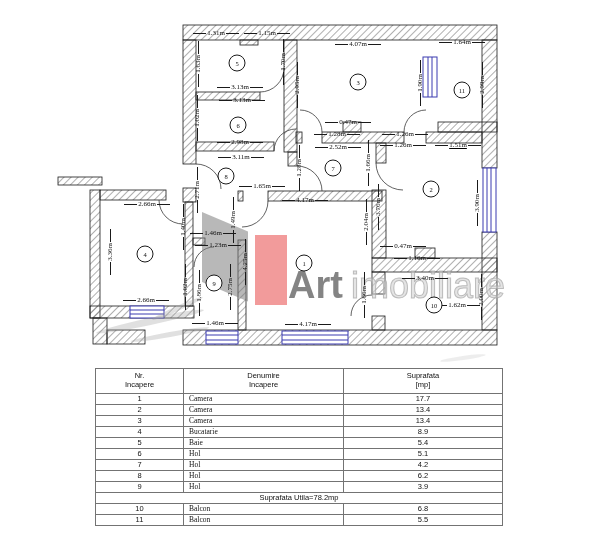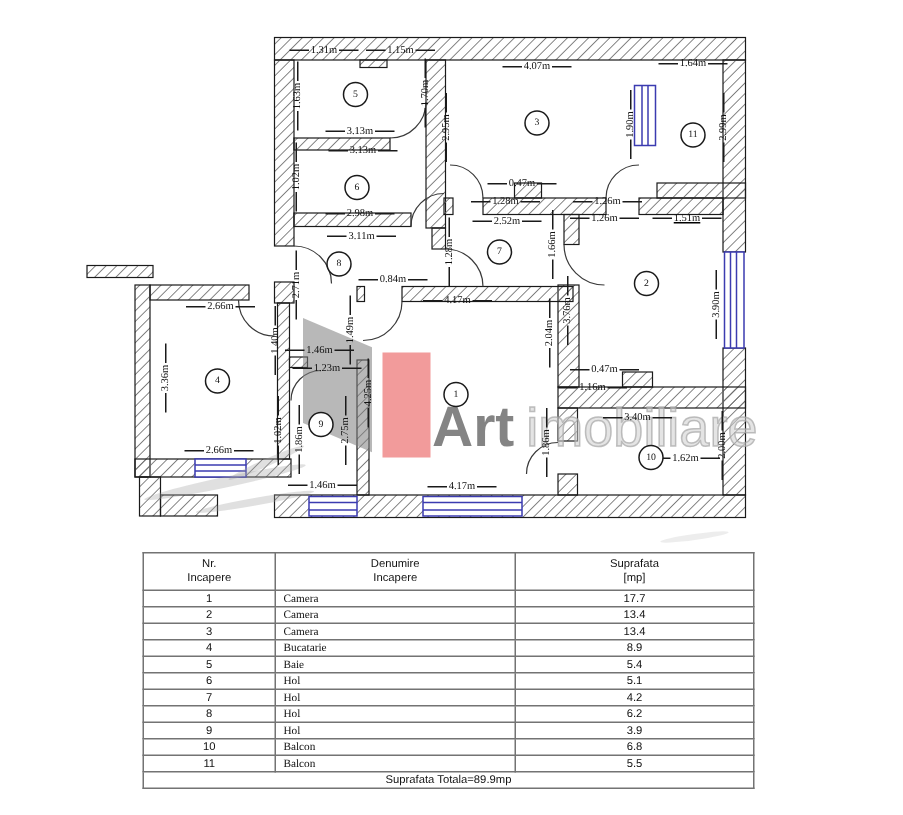--- a/index.html
+++ b/index.html
@@ -196,38 +196,38 @@
         <span class="dim" style="left: 458px; top: 145px; text-decoration: underline;">
           <i>1.51m</i>
         </span>
         <span class="dim v" style="left: 299px; top: 168px;">
           <i>1.28m</i>
         </span>
         <span class="dim v" style="left: 368px; top: 163px;">
           <i>1.66m</i>
         </span>
         <span class="dim" style="left: 262px; top: 186px;">
-          <i>0.84m</i>
+          <i>1.65m</i>
         </span>
         <span class="dim" style="left: 305px; top: 200px;">
           <i>4.17m</i>
         </span>
         <span class="dim v" style="left: 378px; top: 207px;">
           <i>3.76m</i>
         </span>
         <span class="dim v" style="left: 366px; top: 222px;">
           <i>2.04m</i>
         </span>
         <span class="dim v" style="left: 477px; top: 203px;">
           <i>3.90m</i>
         </span>
         <span class="dim" style="left: 403px; top: 246px;">
           <i>0.47m</i>
         </span>
-        <span class="dim" style="left: 395px; top: 258px;">
+        <span class="dim" style="left: 417px; top: 258px;">
           <i>1.16m</i>
         </span>
         <span class="dim" style="left: 457px; top: 258px; margin-top: 47px;">
           <i>1.62m</i>
         </span>
         <span class="dim" style="left: 147px; top: 204px;">
           <i>2.66m</i>
         </span>
         <span class="dim v" style="left: 110px; top: 252px;">
           <i>3.36m</i>
@@ -349,29 +349,29 @@
         <tr>
           <td>8</td>
           <td class="name">Hol</td>
           <td>6.2</td>
         </tr>
         <tr>
           <td>9</td>
           <td class="name">Hol</td>
           <td>3.9</td>
         </tr>
+        <tr class="span">
+          <td colspan="3">Suprafata Utila=78.2mp</td>
+        </tr>
         <tr>
           <td>10</td>
           <td class="name">Balcon</td>
           <td>6.8</td>
         </tr>
         <tr>
           <td>11</td>
           <td class="name">Balcon</td>
           <td>5.5</td>
         </tr>
-        <tr class="span">
-          <td colspan="3">Suprafata Totala=89.9mp</td>
-        </tr>
       </tbody>
   </table>
 
 </div>
 
 </body></html>

